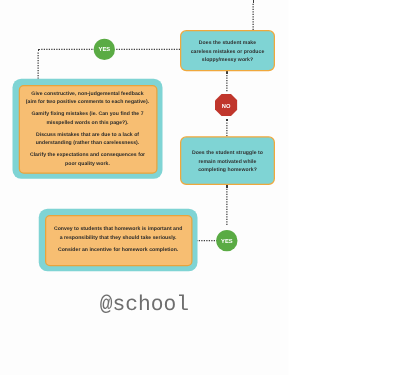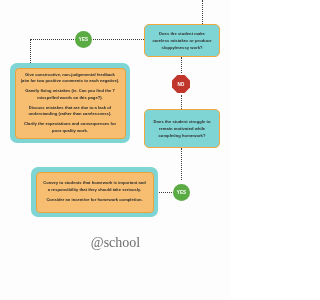--- a/index.html
+++ b/index.html
@@ -177,22 +177,22 @@
   .logo-ld {
     font-family: "Liberation Serif", serif;
     font-size: 29px;
     line-height: 0.86;
     font-weight: normal;
     color: #2f5f6b;
     letter-spacing: -0.5px;
     margin-left: -5px;
   }
   .logo-school {
-    font-family: Liberation Serif, serif;
-    font-size: 14px;
+    font-family: Liberation Mono, monospace;
+    font-size: 17px;
     color: #6e6e6e;
     margin-top: -1px;
   }
 </style>
 </head>
 <body>
 
 <div id="canvas">
 
   <div class="conn conn-v" style="left:202px; top:0px; height:24px;"></div>

